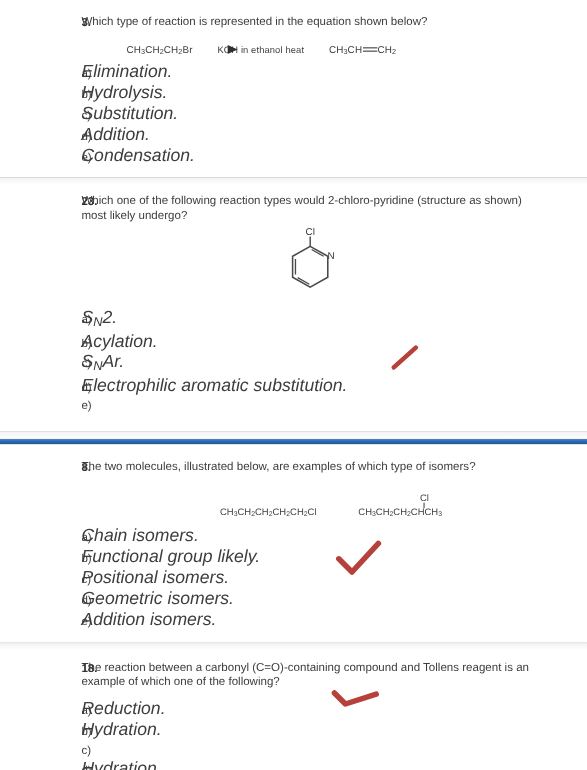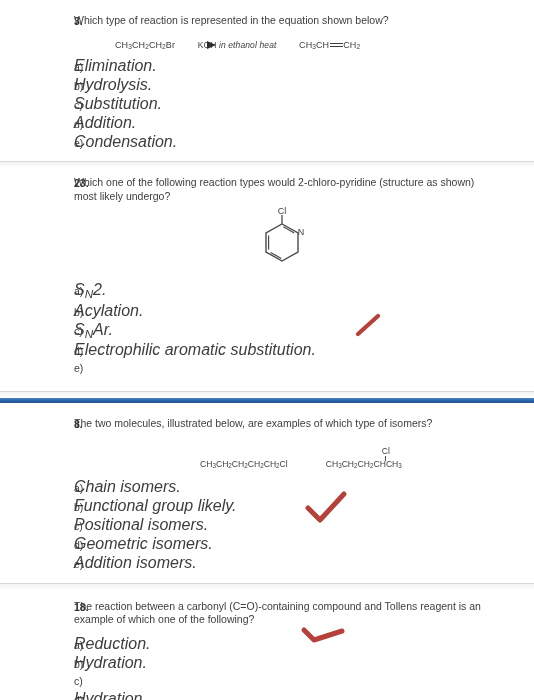--- a/index.html
+++ b/index.html
@@ -149,21 +149,20 @@
     height: 0;
     border-top: 4px solid transparent;
     border-bottom: 4px solid transparent;
     border-left: 9px solid #2f2f2f;
   }
   .below-arrow {
     font-size: 8.5px;
     line-height: 10px;
     color: #40403f;
     margin-top: 2px;
-    font-style: italic;
   }
   .dbl-bond {
     display: inline-block;
     position: relative;
     width: 13px;
     height: 7px;
     vertical-align: middle;
     margin: 0 0.5px;
   }
   .dbl-bond::before,

